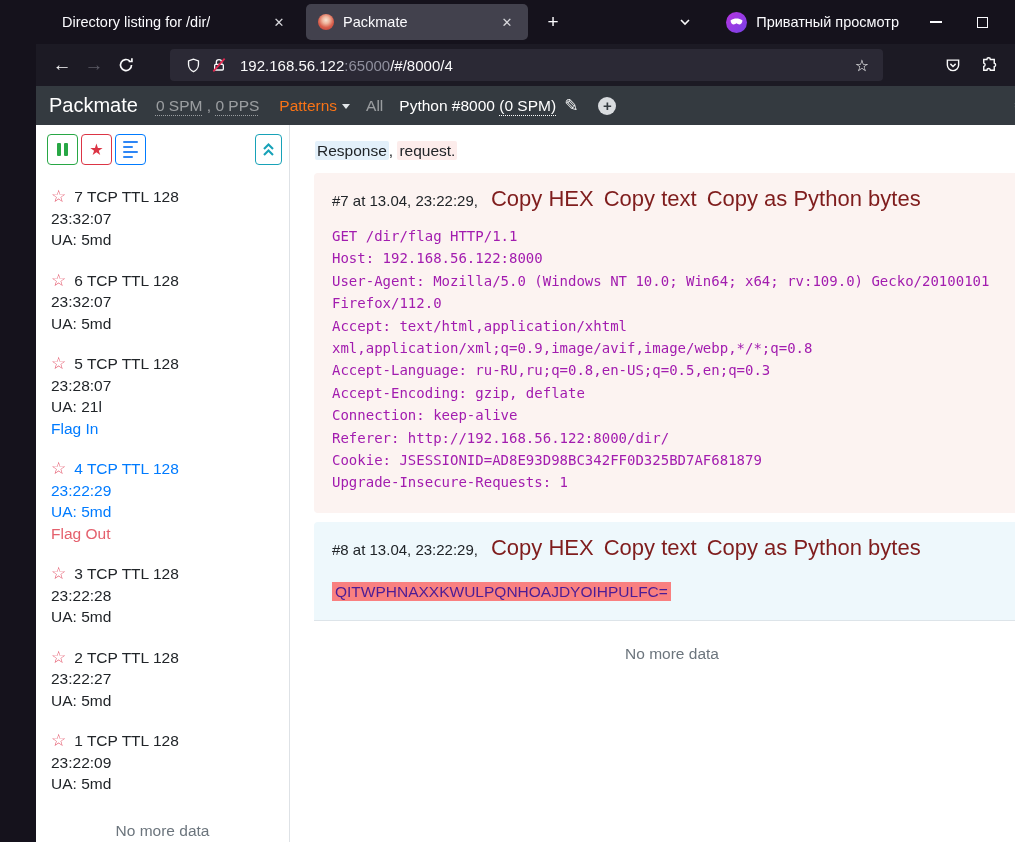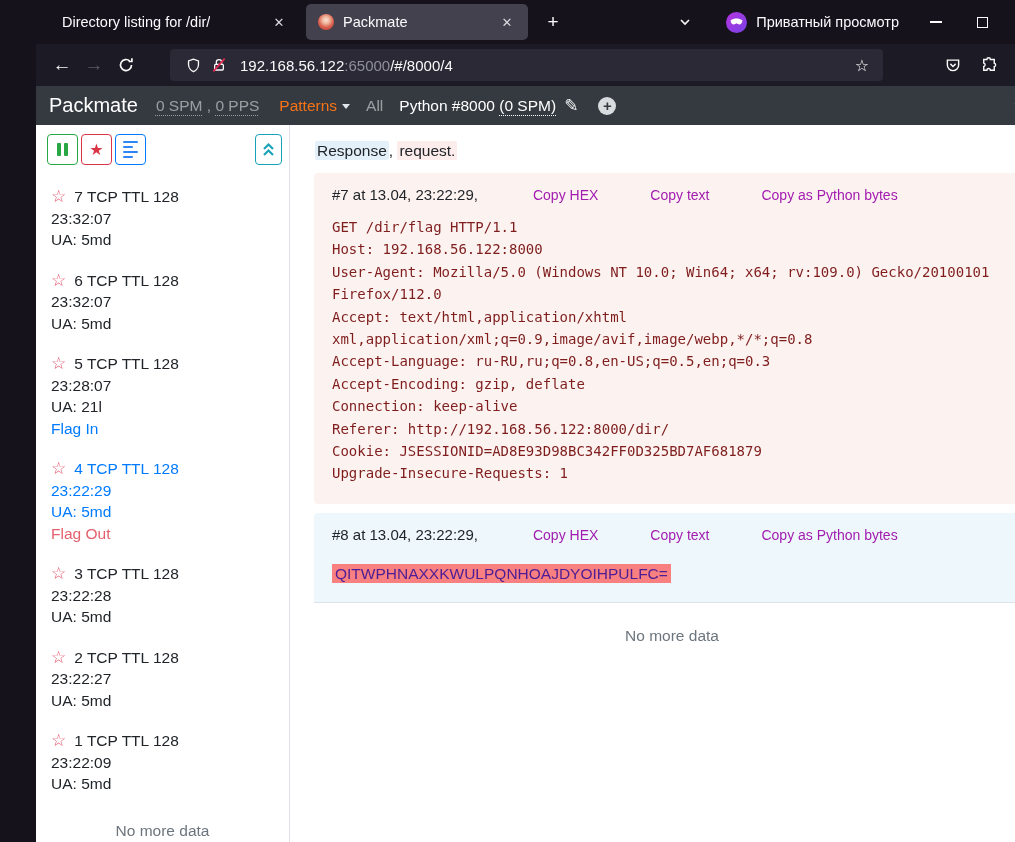--- a/index.html
+++ b/index.html
@@ -80,24 +80,24 @@
   .sidebar .no-more { margin:16px 0 30px; }
 
   .main { flex:1; padding:17px 21px 0 24px; overflow:hidden; }
   .legend { font-size:15.5px; color:#212529; margin-bottom:13px; margin-left:1px; }
   .chip-resp { background:#e3f0fa; padding:1px 2px; border-radius:2px; }
   .chip-req { background:#fceceb; padding:1px 2px; border-radius:2px; }
 
   .packet-card { border-radius:4px; padding:13px 18px 19px; margin-bottom:9px; }
   .packet-card.request { background:#fcf3f1; }
   .packet-card.response { background:#eef8fc; border-bottom:1px solid #dde4e9; border-radius:4px 4px 0 0; }
-  .card-head { display:flex; align-items:baseline; margin-bottom:13px;gap:42px; }
+  .card-head { display:flex; align-items:baseline; margin-bottom:13px; }
   .card-title { font-size:15px; color:#212529; margin-right:13px; white-space:nowrap; }
-  .copy-link { color:#a21caf; font-size:14px; margin-right:10px; white-space:nowrap; }
-  .payload { font-family:"DejaVu Sans Mono", monospace; font-size:14px; line-height:1.6; color:#7f1d1d; white-space:pre-wrap; overflow-wrap:break-word; word-break:break-word; }
+  .copy-link { color:#7f1d1d; font-size:22px; margin-right:10px; white-space:nowrap; }
+  .payload { font-family:"DejaVu Sans Mono", monospace; font-size:14px; line-height:1.6; color:#a21caf; white-space:pre-wrap; overflow-wrap:break-word; word-break:break-word; }
   .flag-line { margin-top:22px; }
   .flag-hl { background:#f98080; color:#4c1d95; font-size:15.5px; padding:1px 3px; }
   .main .no-more { margin-top:24px; }
 </style>
 </head>
 <body>
 
 <div class="window">
 
   <div class="tabbar">

